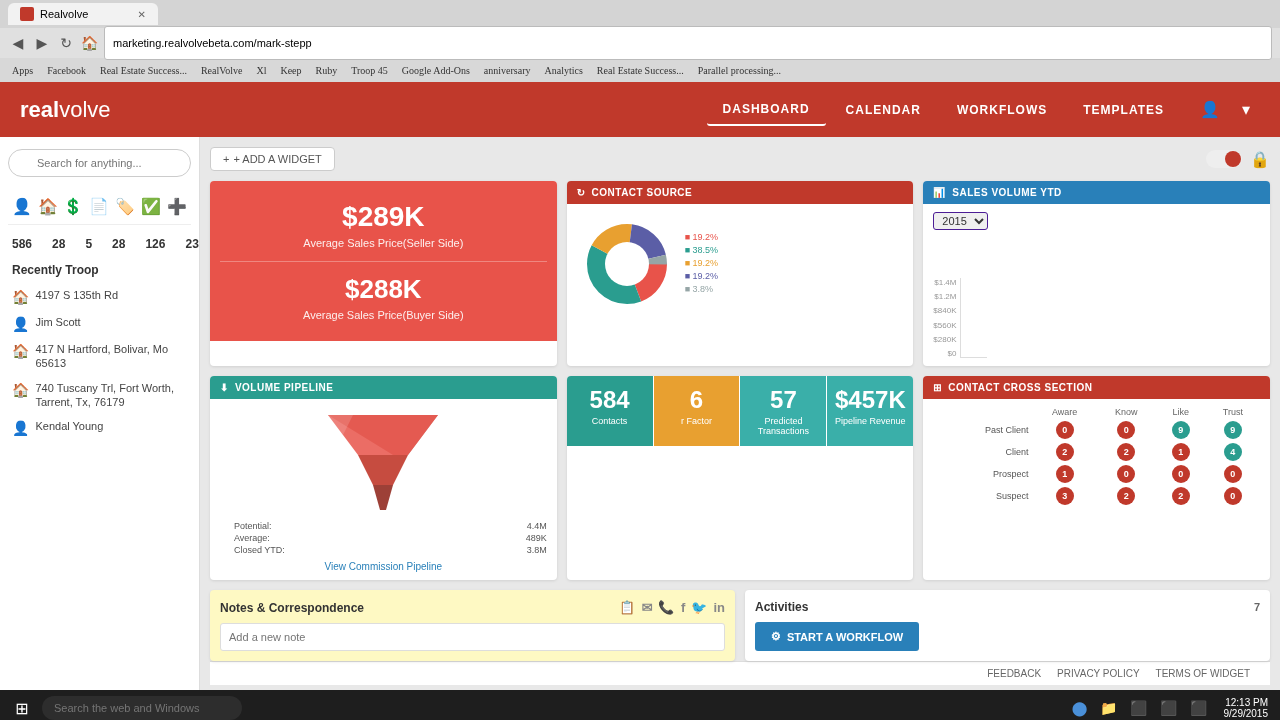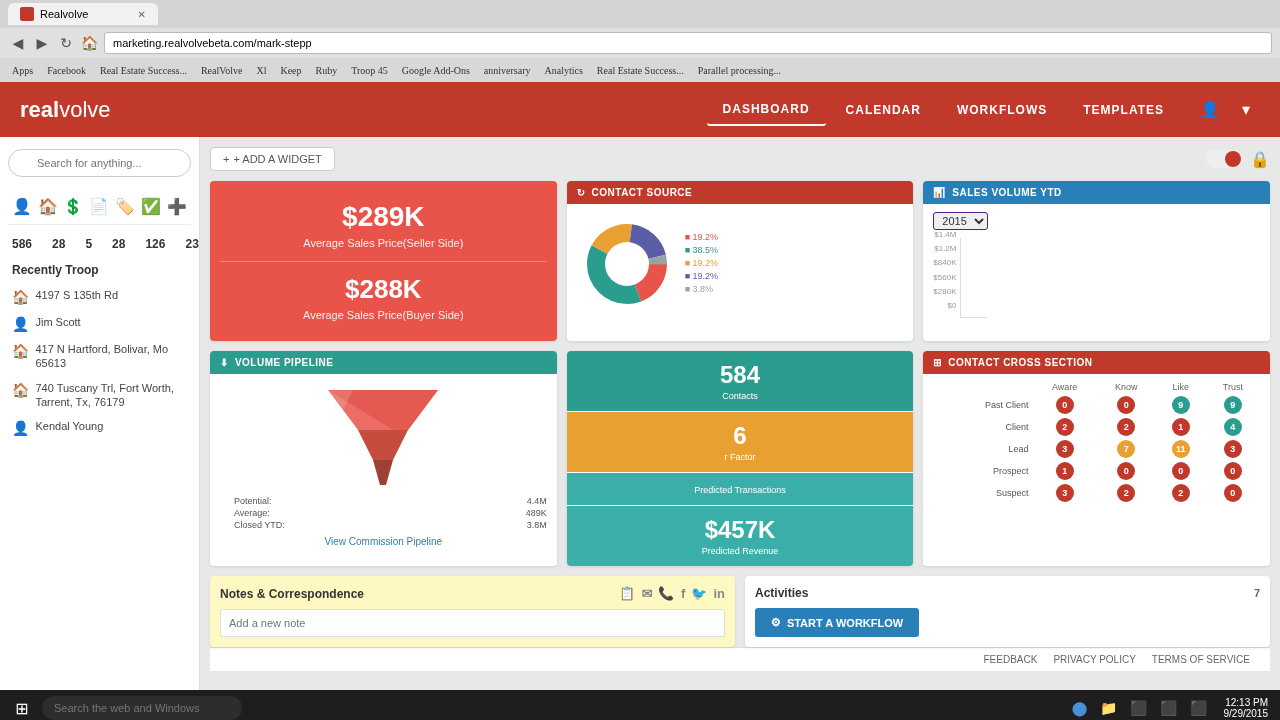--- a/index.html
+++ b/index.html
@@ -6,21 +6,21 @@
     body { font-family: Arial, sans-serif; background: #1a1a1a; width: 1280px; height: 720px; overflow: hidden; font-size: 12px; }
 
     
     .browser-chrome { background: #e8e8e8; width: 100%; }
     .browser-titlebar { background: #d4d4d4; height: 28px; display: flex; align-items: center; padding: 0 8px; gap: 6px; }
     .browser-tab { background: #f2f2f2; border-radius: 6px 6px 0 0; padding: 4px 12px; font-size: 11px; display: flex; align-items: center; gap: 6px; min-width: 150px; }
     .browser-tab .favicon { width: 14px; height: 14px; background: #c0392b; border-radius: 2px; display: inline-block; }
     .browser-tab .close-tab { margin-left: auto; font-size: 10px; color: #666; cursor: pointer; }
     .browser-controls { background: #e0e0e0; height: 30px; display: flex; align-items: center; padding: 0 8px; gap: 4px; }
     .browser-btn { width: 20px; height: 20px; border: none; background: transparent; cursor: pointer; font-size: 14px; color: #555; display: flex; align-items: center; justify-content: center; border-radius: 3px; }
-    .address-bar { flex: 1; height: 22px; border: 1px solid #bbb; border-radius: 3px; padding: 0 8px; font-size: 11px; background: white; }
+    .address-bar { flex: 1; height: 34px; border: 1px solid #bbb; border-radius: 3px; padding: 0 8px; font-size: 11px; background: white; }
     .browser-bookmarks { background: #d8d8d8; height: 24px; display: flex; align-items: center; padding: 0 8px; gap: 6px; font-size: 10px; overflow: hidden; }
     .bookmark-item { white-space: nowrap; color: #333; cursor: pointer; padding: 2px 4px; border-radius: 3px; font-family: Liberation Serif, serif; }
 
     
     .app-container { background: #f0f0f0; width: 100%; height: calc(100% - 112px); }
 
     
     .app-header { background: #c0392b; height: 55px; display: flex; align-items: center; padding: 0 20px; }
     .logo { color: white; font-size: 22px; font-weight: bold; margin-right: auto; }
     .logo span { font-weight: 300; }
@@ -94,21 +94,21 @@
     .bar-orange { background: #e8a030; }
     .y-labels { font-size: 8px; color: #999; display: flex; flex-direction: column; justify-content: space-between; height: 80px; margin-right: 4px; align-items: flex-end; }
 
     
     .volume-pipeline-body { padding: 8px 10px; text-align: center; }
     .funnel-labels { font-size: 9px; color: #555; margin-top: 4px; }
     .funnel-label { display: flex; justify-content: space-between; margin-bottom: 2px; padding-left: 14px; }
     .pipeline-link { color: #2980b9; font-size: 10px; cursor: pointer; margin-top: 6px; display: block; }
 
     
-    .contact-metrics { display: grid; grid-template-columns: 1fr; gap: 1px; }
+    .contact-metrics { display: grid; grid-template-columns: 1fr 1fr 1fr 1fr; gap: 1px; }
     .metric-cell { background: #2a9d8f; color: white; text-align: center; padding: 10px 5px; }
     .metric-cell.orange { background: #e8a030; }
     .metric-value { font-size: 24px; font-weight: bold; }
     .metric-label { font-size: 9px; margin-top: 2px; }
 
     
     .cross-section-body { padding: 6px 10px; }
     .cross-table { width: 100%; border-collapse: collapse; font-size: 10px; }
     .cross-table th { color: #666; font-weight: normal; text-align: center; padding: 2px 4px; font-size: 9px; }
     .cross-table td { text-align: center; padding: 2px 4px; }
@@ -310,21 +310,21 @@
 
         <div class="widget-card">
           <div class="widget-header widget-header-blue">
             <span>📊</span>
             <span>SALES VOLUME YTD</span>
           </div>
           <div class="sales-vol-body">
             <select class="chart-year-selector">
               <option>2015</option>
             </select>
-            <div style="display:flex; ">
+            <div style="display:flex; align-items:flex-end;margin-top:40px;">
               <div class="y-labels">
                 <span>$1.4M</span>
                 <span>$1.2M</span>
                 <span>$840K</span>
                 <span>$560K</span>
                 <span>$280K</span>
                 <span>$0</span>
               </div>
               <div class="bar-chart">
                 <div class="bar bar-teal" style="height:20px"></div>
@@ -389,25 +389,26 @@
           <div class="contact-metrics">
             <div class="metric-cell">
               <div class="metric-value">584</div>
               <div class="metric-label">Contacts</div>
             </div>
             <div class="metric-cell orange">
               <div class="metric-value">6</div>
               <div class="metric-label">r Factor</div>
             </div>
             <div class="metric-cell" style="background:#3aafa9;">
+              <div class="metric-value">57</div>
               <div class="metric-label">Predicted Transactions</div>
             </div>
             <div class="metric-cell" style="background:#3aafa9;">
               <div class="metric-value">$457K</div>
-              <div class="metric-label">Predicted Revenue</div>
+              <div class="metric-label">Pipeline Revenue</div>
             </div>
           </div>
         </div>
 
         <div class="widget-card">
           <div class="widget-header">
             <span>⊞</span>
             <span>CONTACT CROSS SECTION</span>
           </div>
           <div class="cross-section-body">
@@ -430,27 +431,20 @@
                   <td><span class="badge badge-teal">9</span></td>
                 </tr>
                 <tr>
                   <td>Client</td>
                   <td><span class="badge badge-red">2</span></td>
                   <td><span class="badge badge-red">2</span></td>
                   <td><span class="badge badge-red">1</span></td>
                   <td><span class="badge badge-teal">4</span></td>
                 </tr>
                 <tr>
-                  <td>Lead</td>
-                  <td><span class="badge badge-red">3</span></td>
-                  <td><span class="badge badge-orange">7</span></td>
-                  <td><span class="badge badge-orange">11</span></td>
-                  <td><span class="badge badge-red">3</span></td>
-                </tr>
-                <tr>
                   <td>Prospect</td>
                   <td><span class="badge badge-red">1</span></td>
                   <td><span class="badge badge-red">0</span></td>
                   <td><span class="badge badge-red">0</span></td>
                   <td><span class="badge badge-red">0</span></td>
                 </tr>
                 <tr>
                   <td>Suspect</td>
                   <td><span class="badge badge-red">3</span></td>
                   <td><span class="badge badge-red">2</span></td>
@@ -488,21 +482,21 @@
           <button class="workflow-btn">
             <span>⚙</span>
             <span>START A WORKFLOW</span>
           </button>
         </div>
       </div>
 
       <div class="app-footer">
         <span class="footer-link">FEEDBACK</span>
         <span class="footer-link">PRIVACY POLICY</span>
-        <span class="footer-link">TERMS OF SERVICE</span>
+        <span class="footer-link">TERMS OF WIDGET</span>
       </div>
     </div>
   </div>
 </div>
 
 <div class="taskbar">
   <div class="taskbar-start">⊞</div>
   <input class="taskbar-search" type="text" placeholder="Search the web and Windows" style="">
   <div class="taskbar-icons">
     <div class="taskbar-icon" style="color:#4a90d9;">⬤</div>

